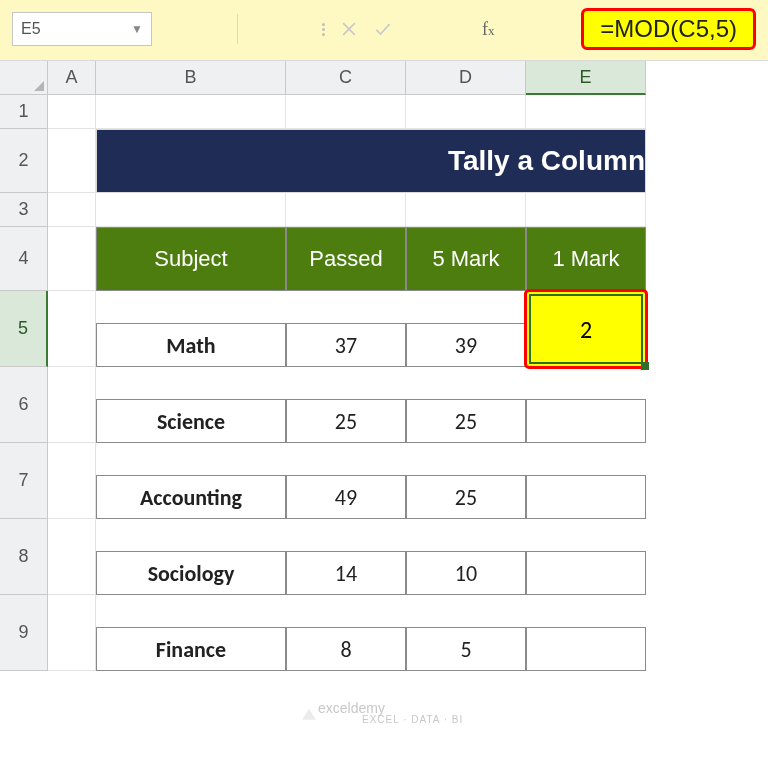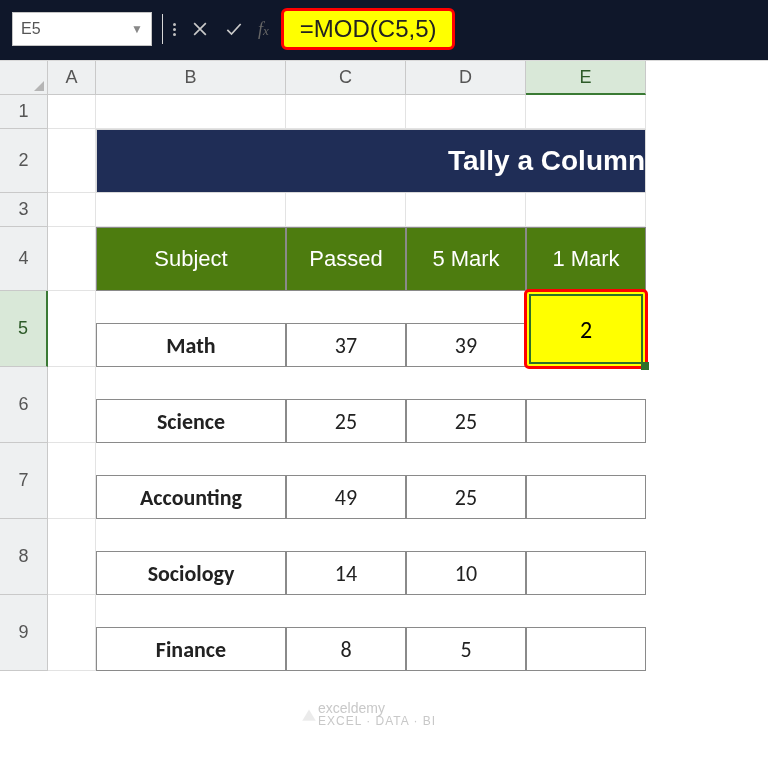--- a/index.html
+++ b/index.html
@@ -11,21 +11,22 @@
     overflow: hidden;
     position: relative;
   }
 
   
   .formula-bar {
     display: flex;
     align-items: center;
     gap: 0;
     padding: 8px 12px 10px 12px;
-    background: #0f172a;
+    background: #fef9c3;
+    justify-content: space-between;
   }
   .name-box {
     width: 140px;
     height: 34px;
     border: 1px solid #c5c5c5;
     background: #fff;
     display: flex;
     align-items: center;
     justify-content: space-between;
     padding: 0 8px;
@@ -37,21 +38,20 @@
     width: 1px; height: 30px; background: #d8d8d8; margin: 0 10px;
   }
   .fb-icons {
     display: flex; align-items:center; gap: 14px;
     color: #c9c9c9; font-size: 18px;
   }
   .fb-icons .dots { display:flex; flex-direction:column; gap:2px; }
   .fb-icons .dots span { width:3px; height:3px; background:#bfbfbf; border-radius:50%; display:block;}
   .fb-icons svg { width:20px; height:20px; }
   .fx {
-    font-style: italic;
     font-family: "Times New Roman", serif;
     color: #666;
     font-size: 18px;
     margin: 0 12px 0 14px;
   }
   .formula-cell {
     background: #ffff00;
     border: 3px solid #ff0000;
     border-radius: 6px;
     padding: 4px 16px;
@@ -152,21 +152,21 @@
   }
 
   .watermark {
     position:absolute;
     left:300px; top:700px;
     font-size:14px; color:#c8c8c8;
     display:flex; align-items:center; 
     pointer-events:none;
   }
   .watermark svg{ width:18px; height:18px; opacity:.5;}
-  .watermark .sub{ font-size:12px; letter-spacing:1px; display:block; margin-top:-2px;}
+  .watermark .sub{ font-size:10px; letter-spacing:1px; display:block; margin-top:-2px;margin-left:44px;}
 </style>
 </head>
 <body>
 
 <div class="formula-bar">
   <div class="name-box">
     <span>E5</span>
     <span class="chev">▼</span>
   </div>
   <div class="fb-sep"></div>

